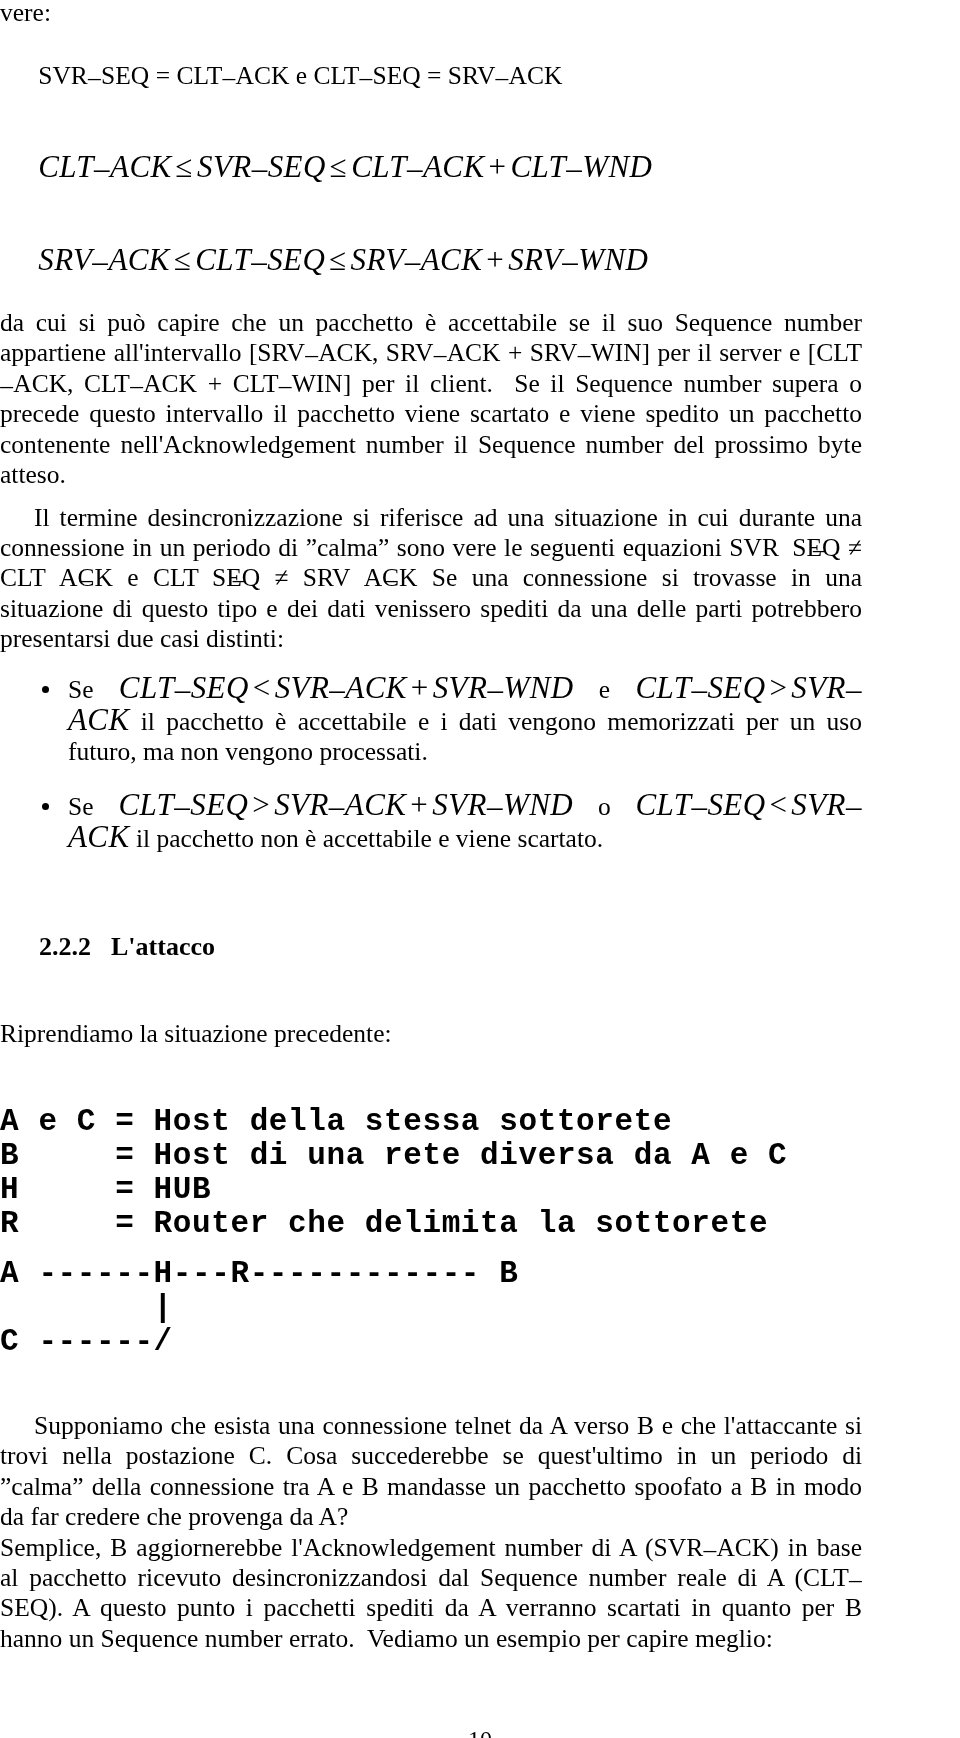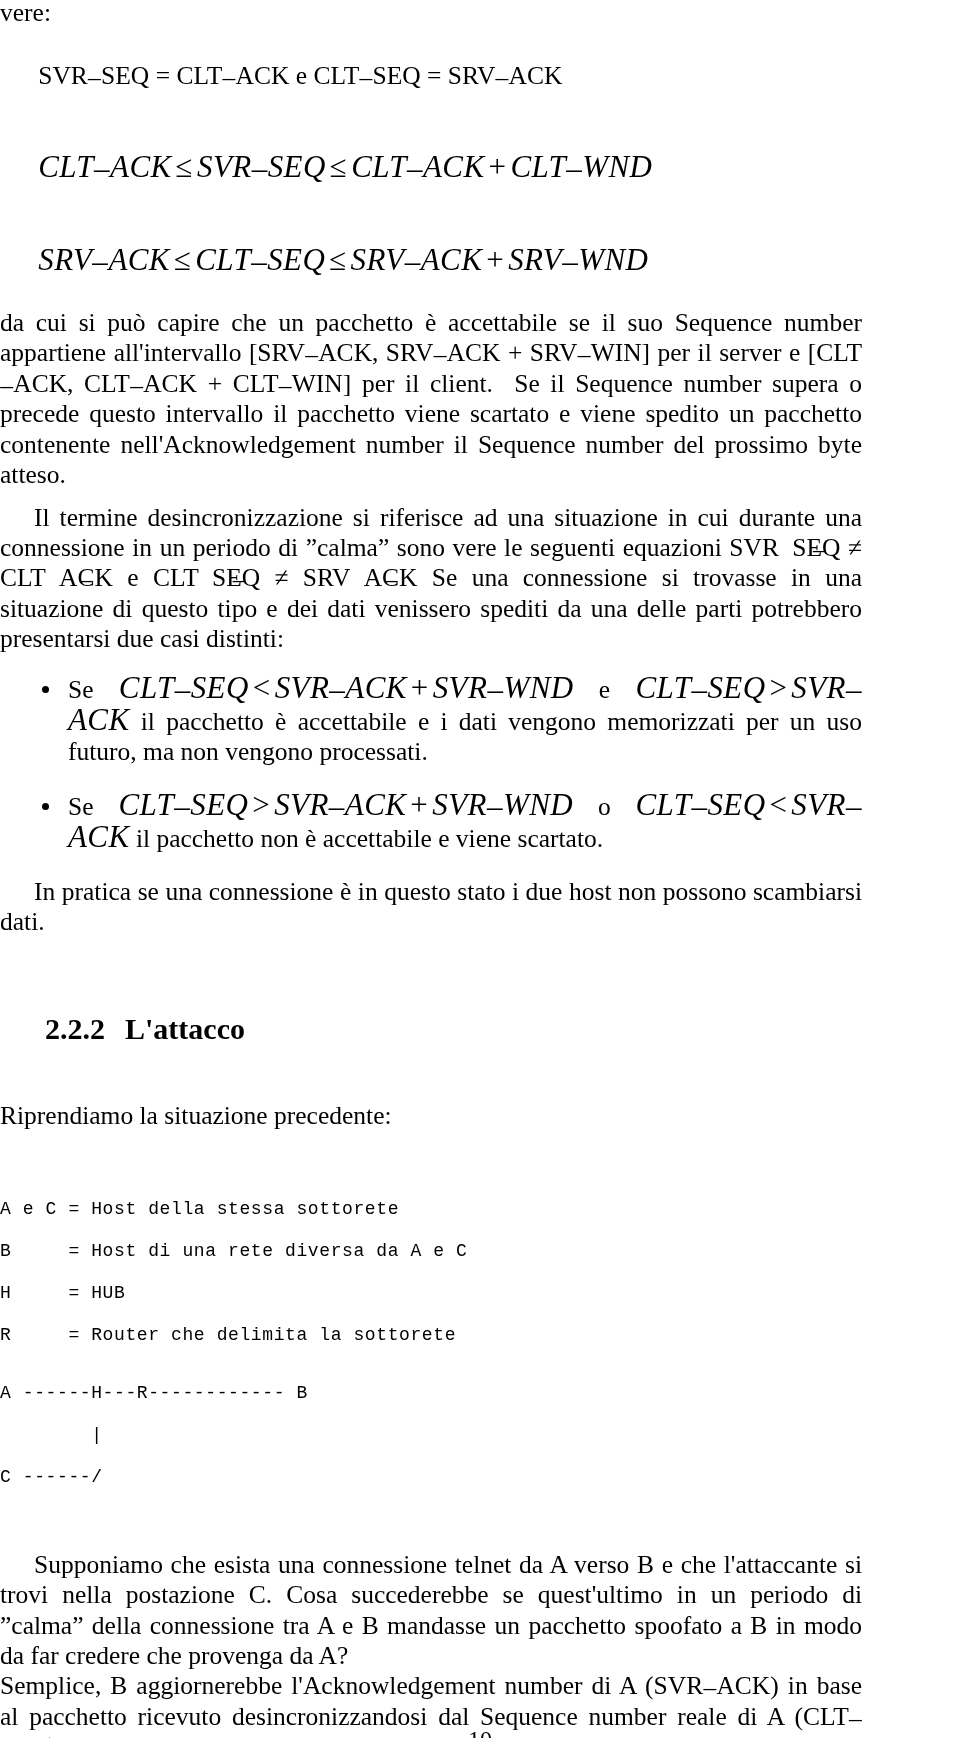--- a/index.html
+++ b/index.html
@@ -69,21 +69,21 @@
     
     font-style: normal;
     display: inline-block;
     width: 0.52em;
     text-align: center;
     transform: translateY(0.06em);
   }
 
   
   .heading {
-    font-size: 30px;
+    font-size: 26px;
     font-weight: bold;
     line-height: 32px;
     white-space: pre;
   }
   .heading .num { margin-right: 20px; }
 
   
   .bullet-item {
     position: relative;
     padding-left: 68px;
@@ -97,24 +97,25 @@
     top: 0.52em;
     width: 7px;
     height: 7px;
     background: #000;
     border-radius: 50%;
   }
 
   
   .mono {
     font-family: "Liberation Mono", "DejaVu Sans Mono", monospace;
-    font-size: 18px;
-    line-height: 42px;
+    font-size: 31px;
+    line-height: 34px;
     white-space: pre;
     letter-spacing: 0.6px;
+    font-weight: bold;
   }
 
   
   .folio {
     position: absolute;
     left: 0;
     right: 0;
     top: 1690px;
     text-align: center;
     font-size: 24px;
@@ -157,21 +158,20 @@
     </div>
 
     <div class="spacer-sm"></div>
 
     <div class="bullet-item" style="margin-top:12px;">
       <span class="bullet-dot"></span>
       <span>Se <span class="math">CLT<span class="us">–</span>SEQ<span class="op">&gt;</span>SVR<span class="us">–</span>ACK<span class="op">+</span>SVR<span class="us">–</span>WND</span> o <span class="math">CLT<span class="us">–</span>SEQ<span class="op">&lt;</span>SVR<span class="us">–</span>ACK</span></span>
       <span> <span class="lastline">il pacchetto non è accettabile e viene scartato.</span></span>
     </div>
 
-    <p class="para indent" style="margin-top:22px;">In pratica se una connessione è in questo stato i due host non possono <span class="lastline">scambiarsi dati.</span></p>
 
     <div class="heading" style="margin-top:44px;">
       <span class="num">2.2.2</span><span>L'attacco</span>
     </div>
 
     <p class="para nojust" style="margin-top:24px;">Riprendiamo la situazione precedente:</p>
 
     <div class="mono" style="margin-top:56px;"><span>A e C = Host della stessa sottorete</span>
 <span>B     = Host di una rete diversa da A e C</span>
 <span>H     = HUB</span>

